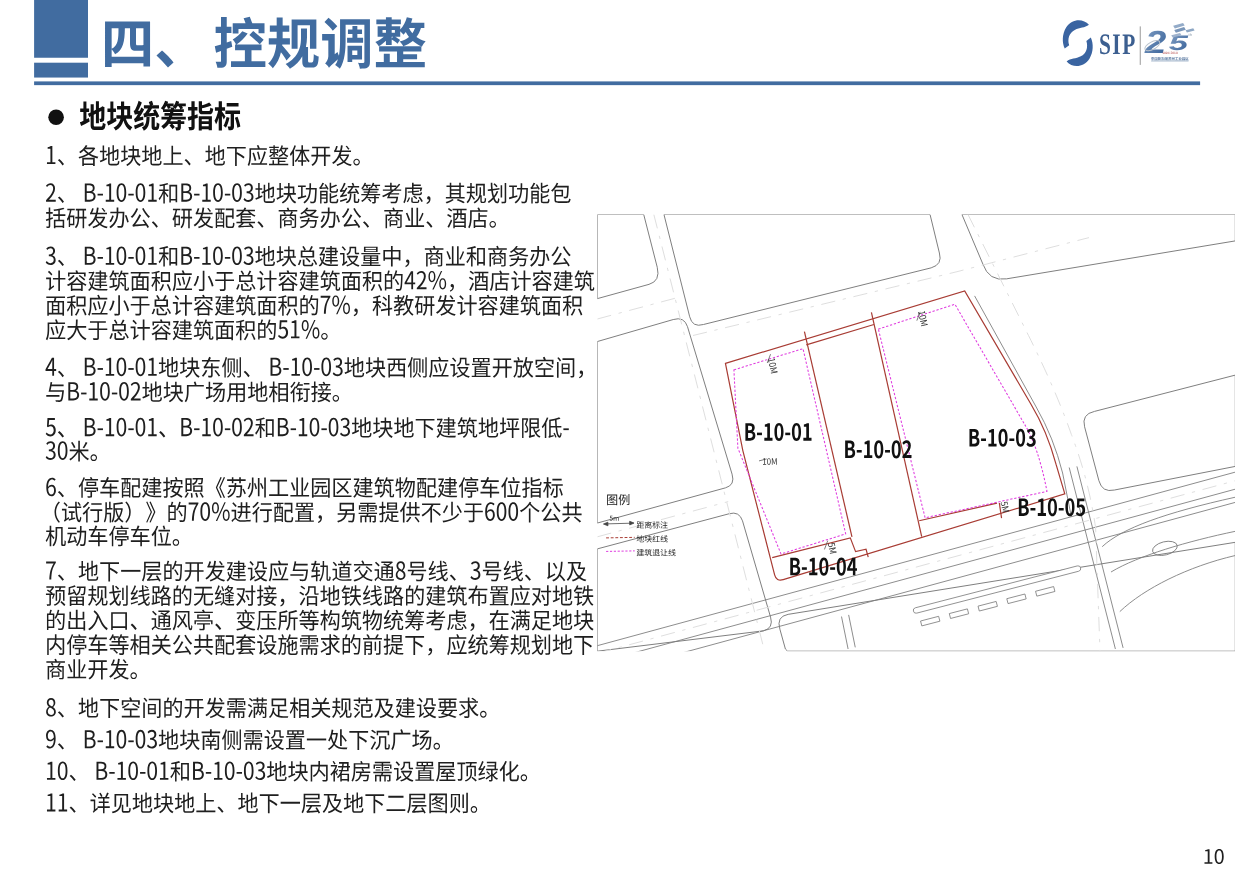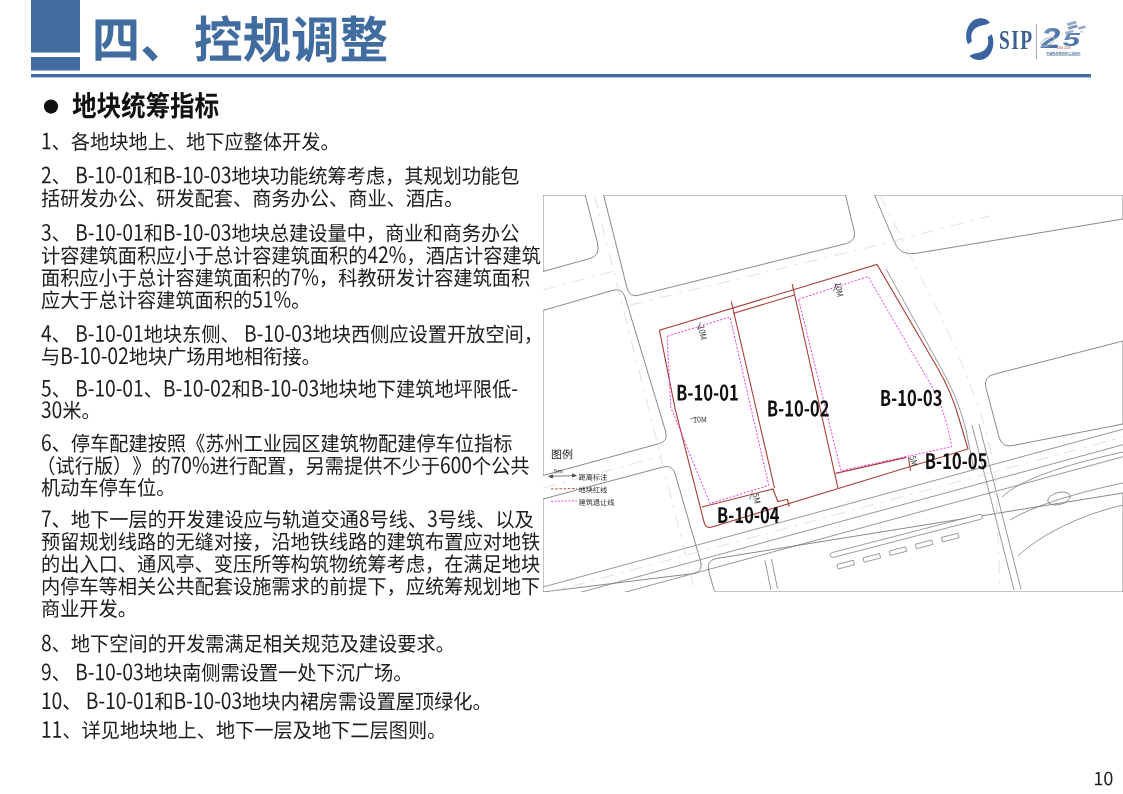--- a/index.html
+++ b/index.html
@@ -1,15 +1,15 @@
 <!DOCTYPE html>
 <html><head><meta charset="utf-8">
 <style>
 html,body{margin:0;padding:0;background:#fff;}
-#page{position:relative;width:1123px;height:794px;overflow:hidden;font-family:"Liberation Sans",sans-serif;}
+#page{position:relative;width:1123px;height:794px;overflow:hidden;font-family:"Liberation Sans",sans-serif;border-radius:17px;}
 </style></head>
 <body>
 <div id="page">
 <svg width="1123" height="794" viewBox="0 0 1123 794">
 <defs>
 <path id="g0" d="M19 192L19 -14L50 -14L50 2L199 2L199 -12L230 -12L230 192ZM50 32L50 66C56 60 63 50 66 43C105 64 111 102 112 162L136 162L136 96C136 71 141 59 165 59C170 59 182 59 187 59C191 59 195 59 199 60L199 32ZM50 68L50 162L82 162C82 112 80 84 50 68ZM164 162L199 162L199 85C195 84 190 84 186 84C182 84 173 84 170 84C165 84 164 87 164 96Z"></path>
         <path id="g1" d="M64 -17L90 6C78 21 54 46 36 60L10 38C27 23 48 2 64 -17Z"></path>
         <path id="g2" d="M168 131C184 118 206 100 217 89L235 109C224 120 201 137 186 149ZM35 213L35 168L10 168L10 140L35 140L35 88L6 80L12 50L35 58L35 13C35 10 34 9 31 9C28 9 19 9 10 9C14 1 17 -11 18 -18C34 -18 45 -18 52 -13C60 -8 62 -1 62 13L62 68L88 78L83 104L62 97L62 140L84 140L84 168L62 168L62 213ZM135 148C124 134 106 120 90 110C95 105 102 94 106 88L101 88L101 62L147 62L147 12L82 12L82 -14L243 -14L243 12L178 12L178 62L225 62L225 88L108 88C127 100 147 120 160 138ZM141 207C144 200 148 192 150 184L90 184L90 138L117 138L117 158L211 158L211 139L239 139L239 184L182 184C179 192 174 204 170 214Z"></path>
         <path id="g3" d="M116 201L116 68L144 68L144 175L202 175L202 68L232 68L232 201ZM46 210L46 174L14 174L14 146L46 146L46 130L46 116L9 116L9 88L44 88C41 56 32 23 6 1C13 -4 23 -14 28 -20C48 0 60 26 66 52C76 40 86 25 92 15L112 37C106 44 82 74 72 83L72 88L108 88L108 116L74 116L74 130L74 146L105 146L105 174L74 174L74 210ZM160 160L160 120C160 82 152 32 88 -1C94 -5 104 -16 108 -22C136 -7 154 12 166 34L166 11C166 -11 174 -17 194 -17L212 -17C236 -17 241 -6 243 33C236 34 226 38 220 44C219 13 218 6 211 6L200 6C195 6 193 8 193 14L193 76L183 76C186 91 188 106 188 120L188 160Z"></path>
         <path id="g4" d="M20 190C34 178 52 161 59 150L80 171C71 182 53 198 39 209ZM9 135L9 106L38 106L38 34C38 19 29 7 23 1C28 -2 38 -12 41 -18C45 -13 52 -6 83 21C80 11 76 2 70 -6C76 -9 87 -18 92 -22C116 12 119 67 119 106L119 177L207 177L207 10C207 6 206 5 202 4C199 4 188 4 177 5C181 -2 185 -15 186 -22C203 -22 214 -22 222 -17C231 -12 233 -4 233 9L233 203L93 203L93 106C93 85 92 60 88 37C85 43 82 49 81 54L68 43L68 135ZM151 172L151 156L130 156L130 135L151 135L151 118L126 118L126 96L201 96L201 118L174 118L174 135L196 135L196 156L174 156L174 172ZM128 82L128 8L150 8L150 19L196 19L196 82ZM150 60L174 60L174 40L150 40Z"></path>

